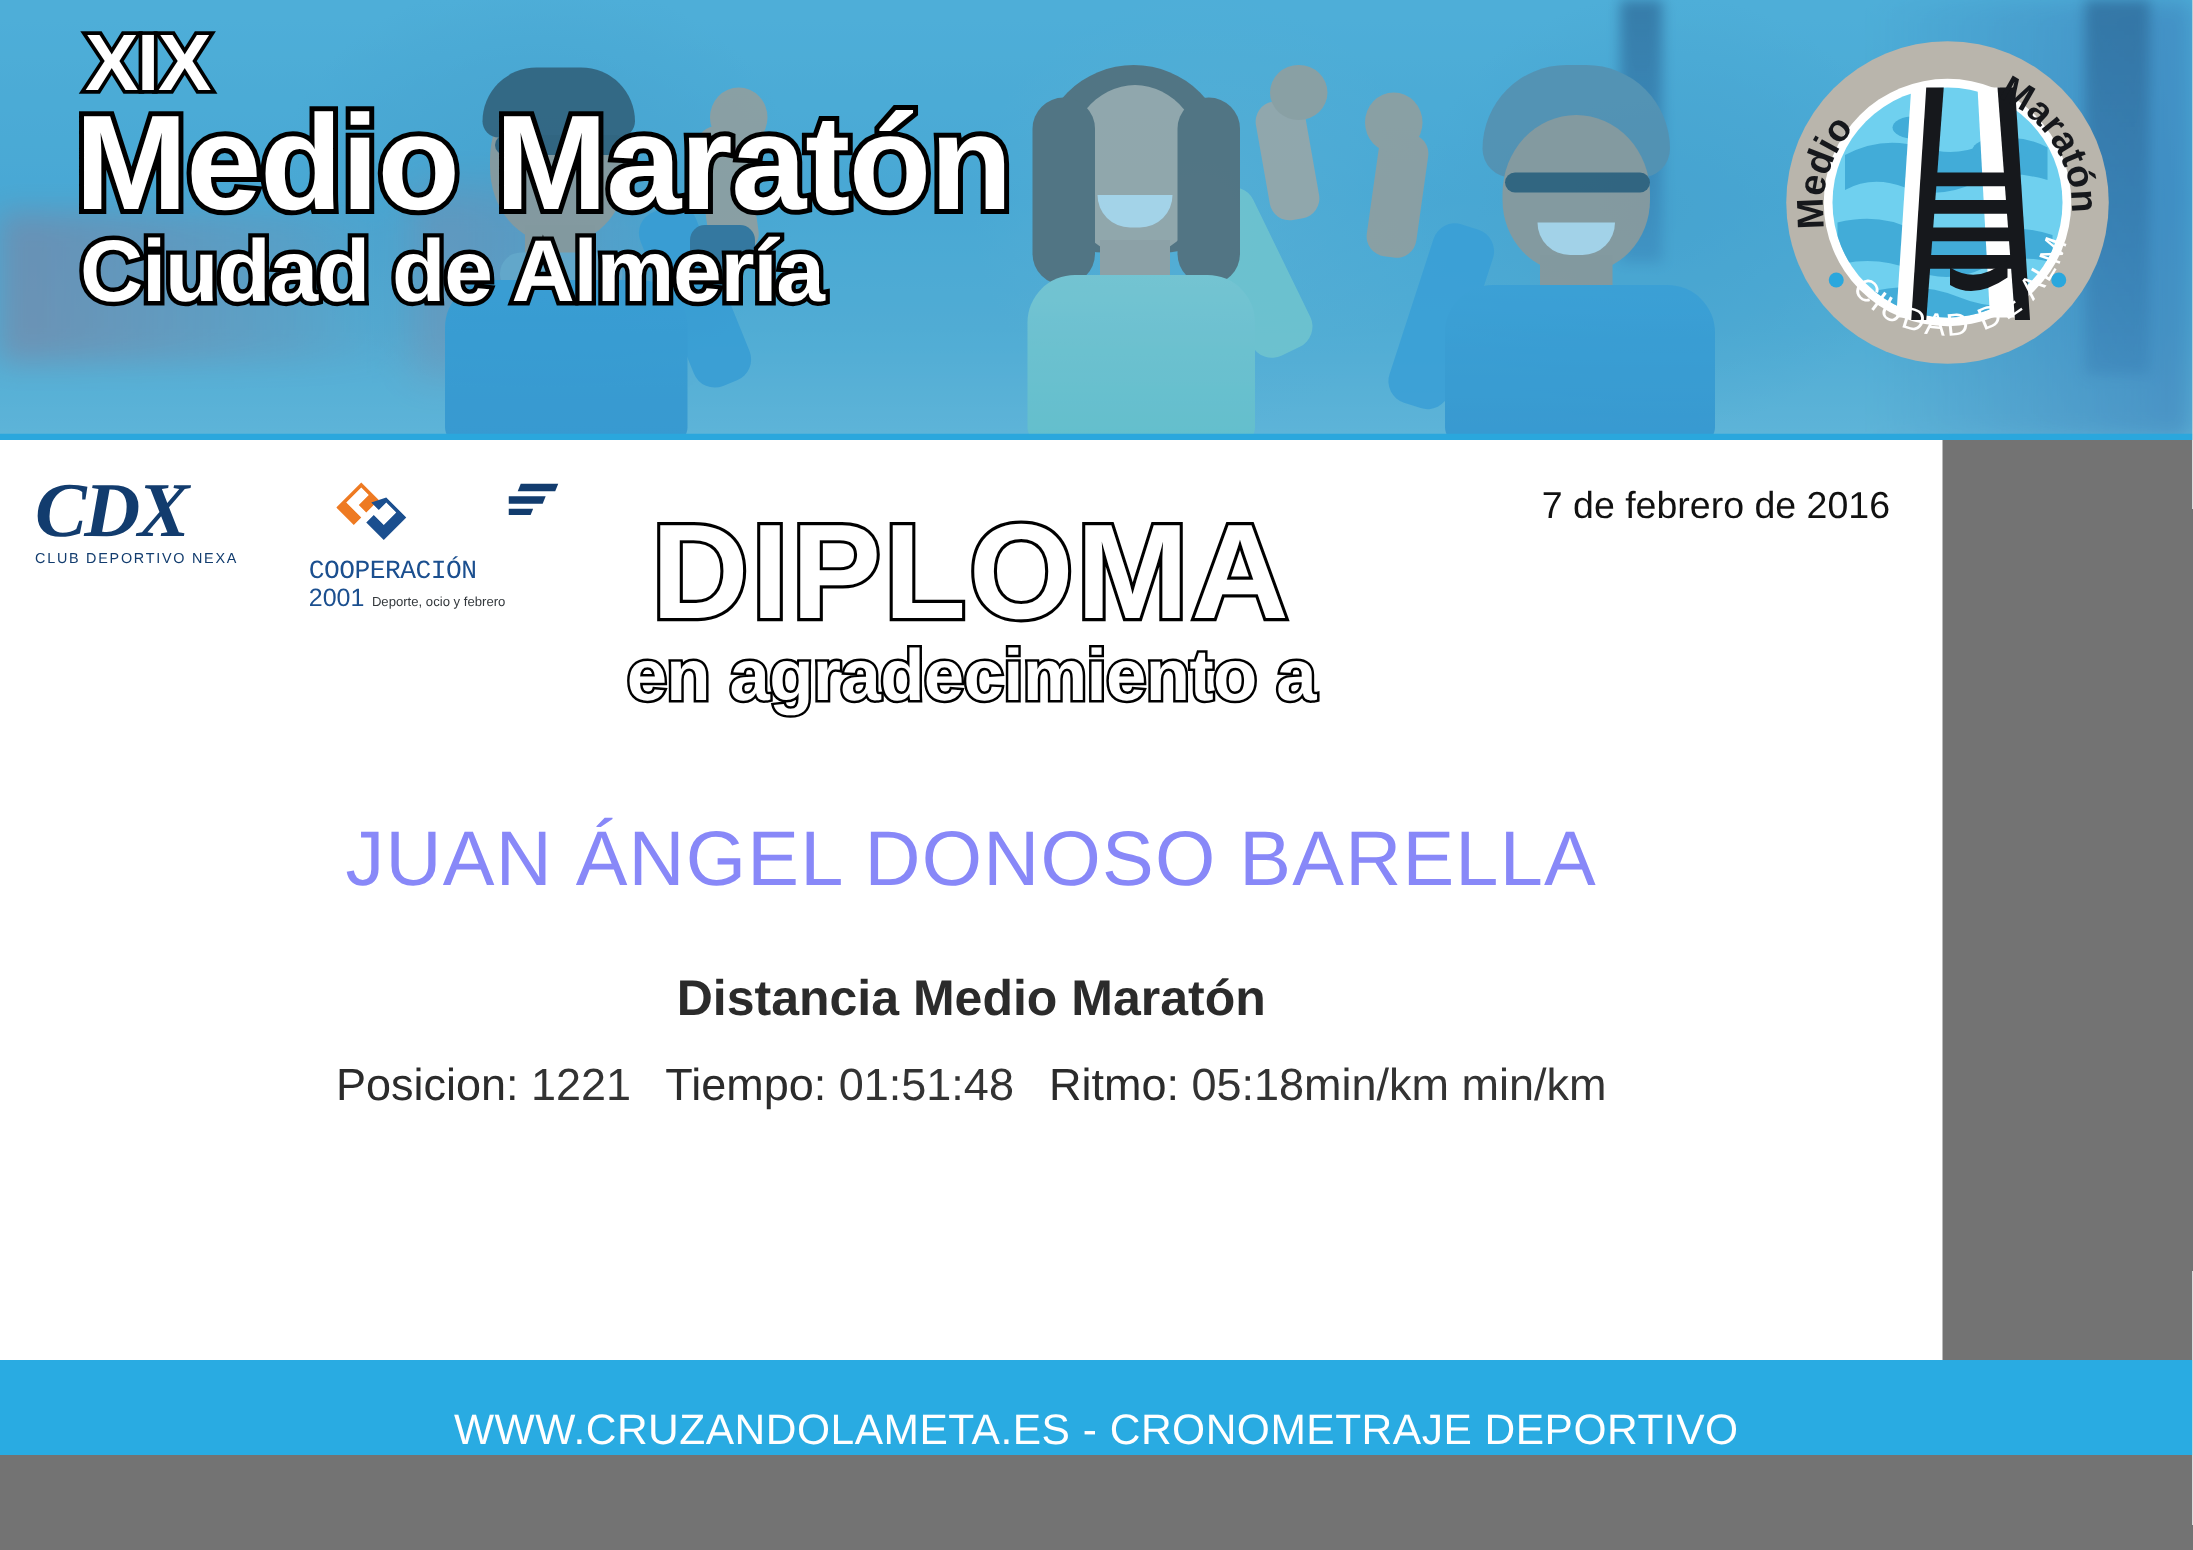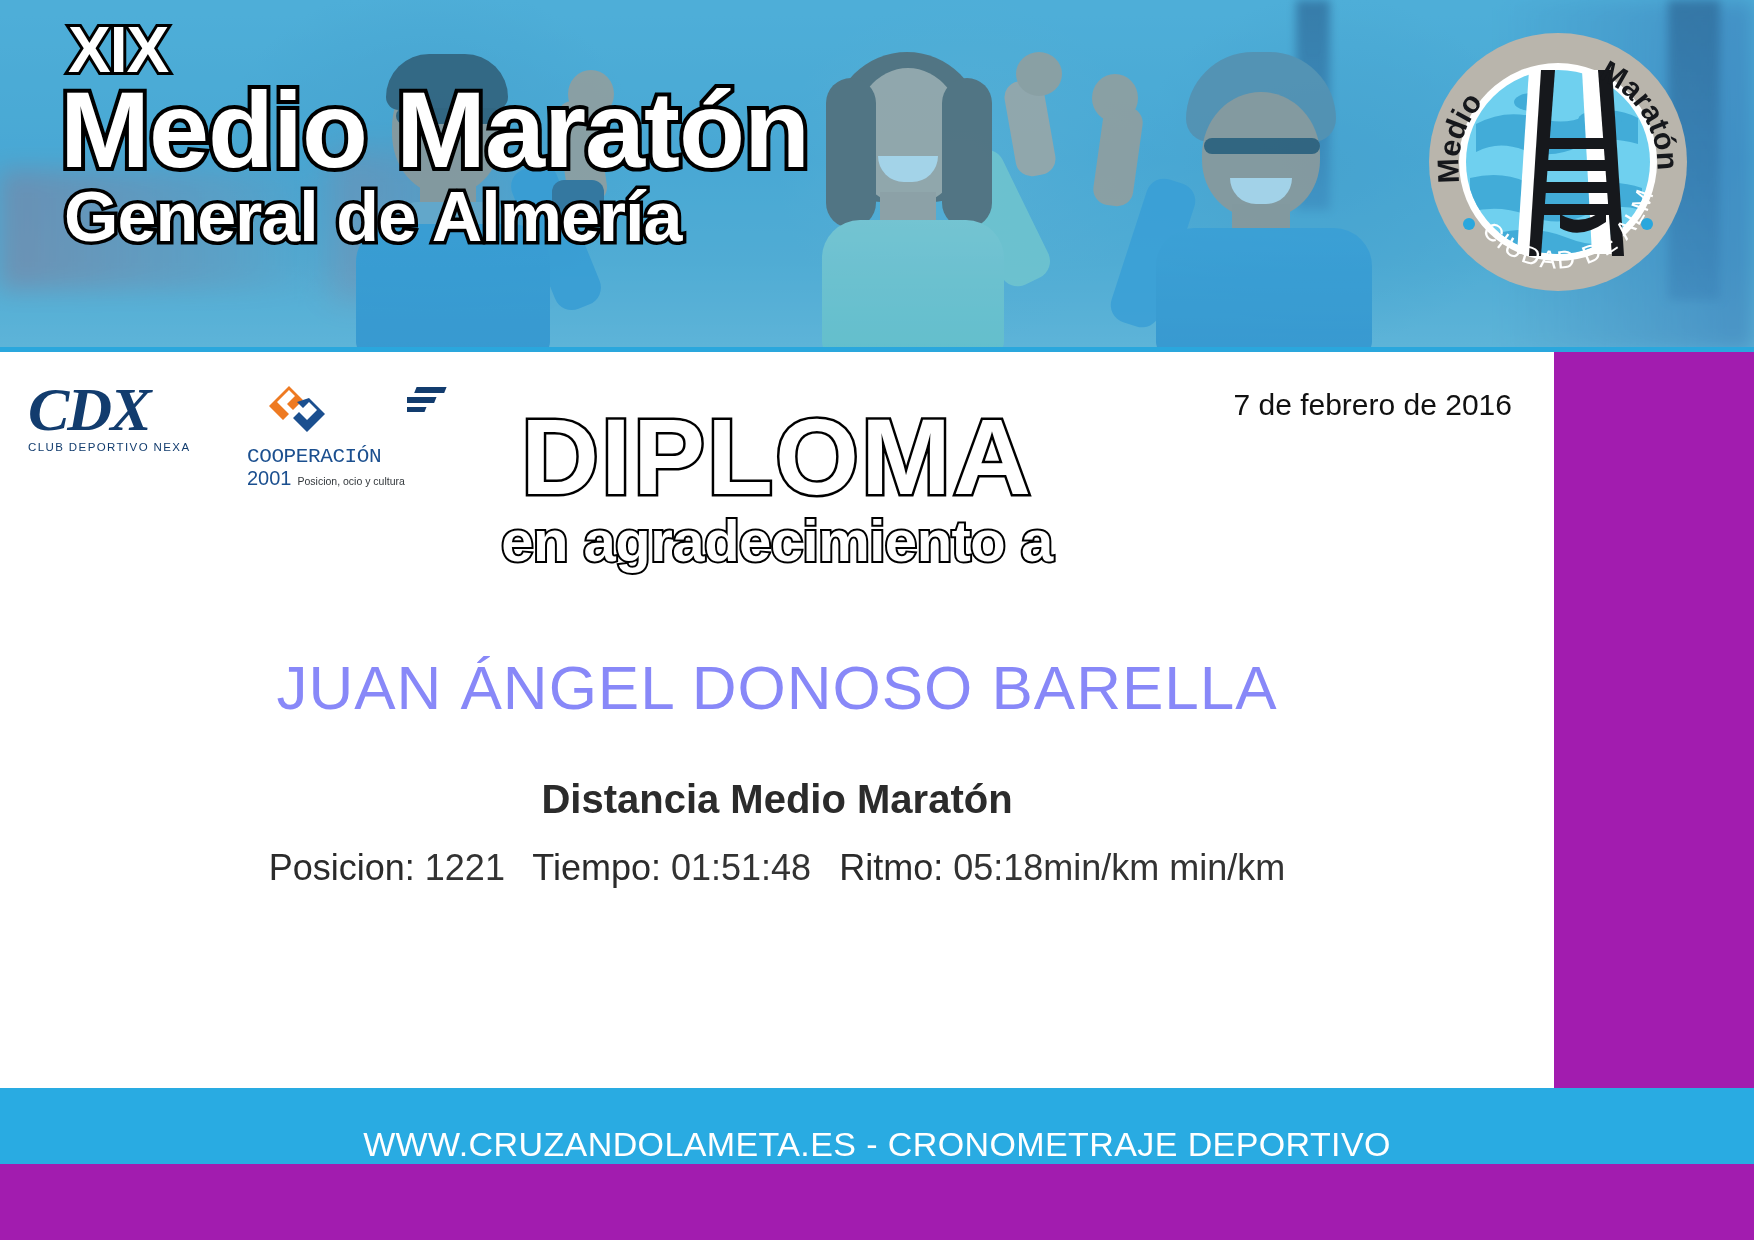--- a/index.html
+++ b/index.html
@@ -8,21 +8,21 @@
     padding: 0;
     background: #ffffff;
   }
   body {
     font-family: "Liberation Sans", sans-serif;
   }
   .page {
     position: relative;
     width: 1754px;
     height: 1240px;
-    background: #a21caf;
+    background: #737373;
     overflow: hidden;
   }
 
   
   .header {
     position: relative;
     width: 1754px;
     height: 352px;
     overflow: hidden;
     background: #3aa8d8;
@@ -415,21 +415,21 @@
           
         </div>
       </div>
     </div>
 
     <div class="header-veil"></div>
 
     <div class="title-block">
       <div class="outline-text t-xix">XIX</div>
       <div class="outline-text t-main">Medio Maratón</div>
-      <div class="outline-text t-sub">General de Almería</div>
+      <div class="outline-text t-sub">Ciudad de Almería</div>
     </div>
 
     <svg class="badge" viewBox="0 0 268 268">
       <defs>
         <path id="arcTopL" d="M 42 176 A 96 96 0 0 1 100 48"></path>
         <path id="arcTopR" d="M 168 48 A 96 96 0 0 1 226 176"></path>
         <path id="arcBot" d="M 40 170 A 98 98 0 0 0 228 170"></path>
         <clipPath id="globeClip">
             <circle cx="134" cy="134" r="92"></circle>
           </clipPath>
@@ -494,21 +494,21 @@
       </div>
 
       <div class="coop">
         <svg class="coop-mark" viewBox="0 0 58 56">
           <path d="M20 2 L34 16 L24 26 L18 20 L26 12 L20 6 L8 18 L20 30 L14 36 L0 22 Z" fill="#ee7a22"></path>
           <path d="M40 14 L56 30 L38 48 L24 34 L30 28 L38 36 L48 26 L40 18 L34 24 L28 18 Z" fill="#1b4f8f"></path>
         </svg>
         <div class="coop-name">COOPERACIÓN</div>
         <div class="coop-row">
           <div class="coop-year">2001</div>
-          <div class="coop-tag">Posicion, ocio y cultura</div>
+          <div class="coop-tag">Deporte, ocio y febrero</div>
         </div>
       </div>
     </div>
 
     <div class="date">7 de febrero de 2016</div>
 
     <div class="diploma-head">
       <div class="diploma-word">DIPLOMA</div>
       <div class="diploma-sub">en agradecimiento a</div>
     </div>

